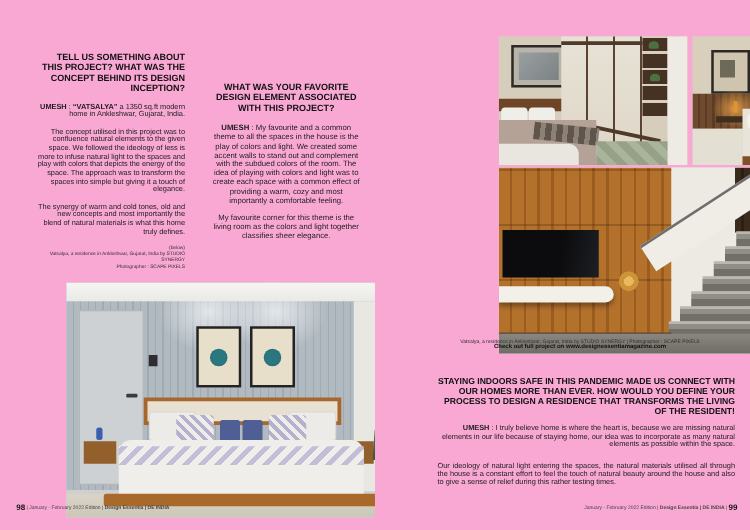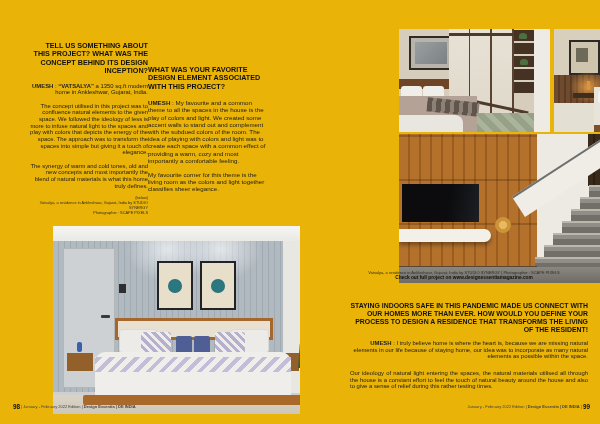--- a/index.html
+++ b/index.html
@@ -2,30 +2,30 @@
 <html><head>
 <meta charset="utf-8">
 <style>
   html,body{margin:0;padding:0;}
   body{
     width:600px;height:424px;position:relative;overflow:hidden;
     background:#ffffff;color:#1c1c1c;
     font-family:"Liberation Sans", sans-serif;
     -webkit-font-smoothing:antialiased;
   }
-  .page{position:absolute;top:0;height:424px;width:300px;background:#eab308;}
+  .page{position:absolute;top:0;height:424px;width:300px;background:#f9a8d4;}
   #left-page{left:0;} #right-page{left:300px;}
 
   
   .col1{position:absolute;left:30px;top:42px;width:118px;text-align:right;}
   .col-heading{font-size:7.2px;line-height:8.4px;font-weight:bold;color:#111;margin:0 0 7px;}
   .intro,.body-p{font-size:5.9px;line-height:6.7px;margin:0 0 6.5px;}
   .b{font-weight:bold;}
   .caption-sm{font-size:3.9px;line-height:4.8px;color:#2e2e2e;margin-top:7px;}
-  .col2{position:absolute;left:148px;top:66px;width:122px;text-align:left;}
+  .col2{position:absolute;left:168px;top:66px;width:122px;text-align:center;}
   .col2 .col-heading{margin:0 0 8px;}
   .col2 .body-p{font-size:6.2px;line-height:7.2px;margin:0 0 7px;}
 
   
   .footer{position:absolute;top:403px;font-size:4px;color:#444;white-space:nowrap;}
   .footer .pgno{font-size:6.4px;font-weight:bold;color:#111;vertical-align:middle;}
   #left-footer{left:13px;}
   #right-footer{right:10px;text-align:right;}
 
   

